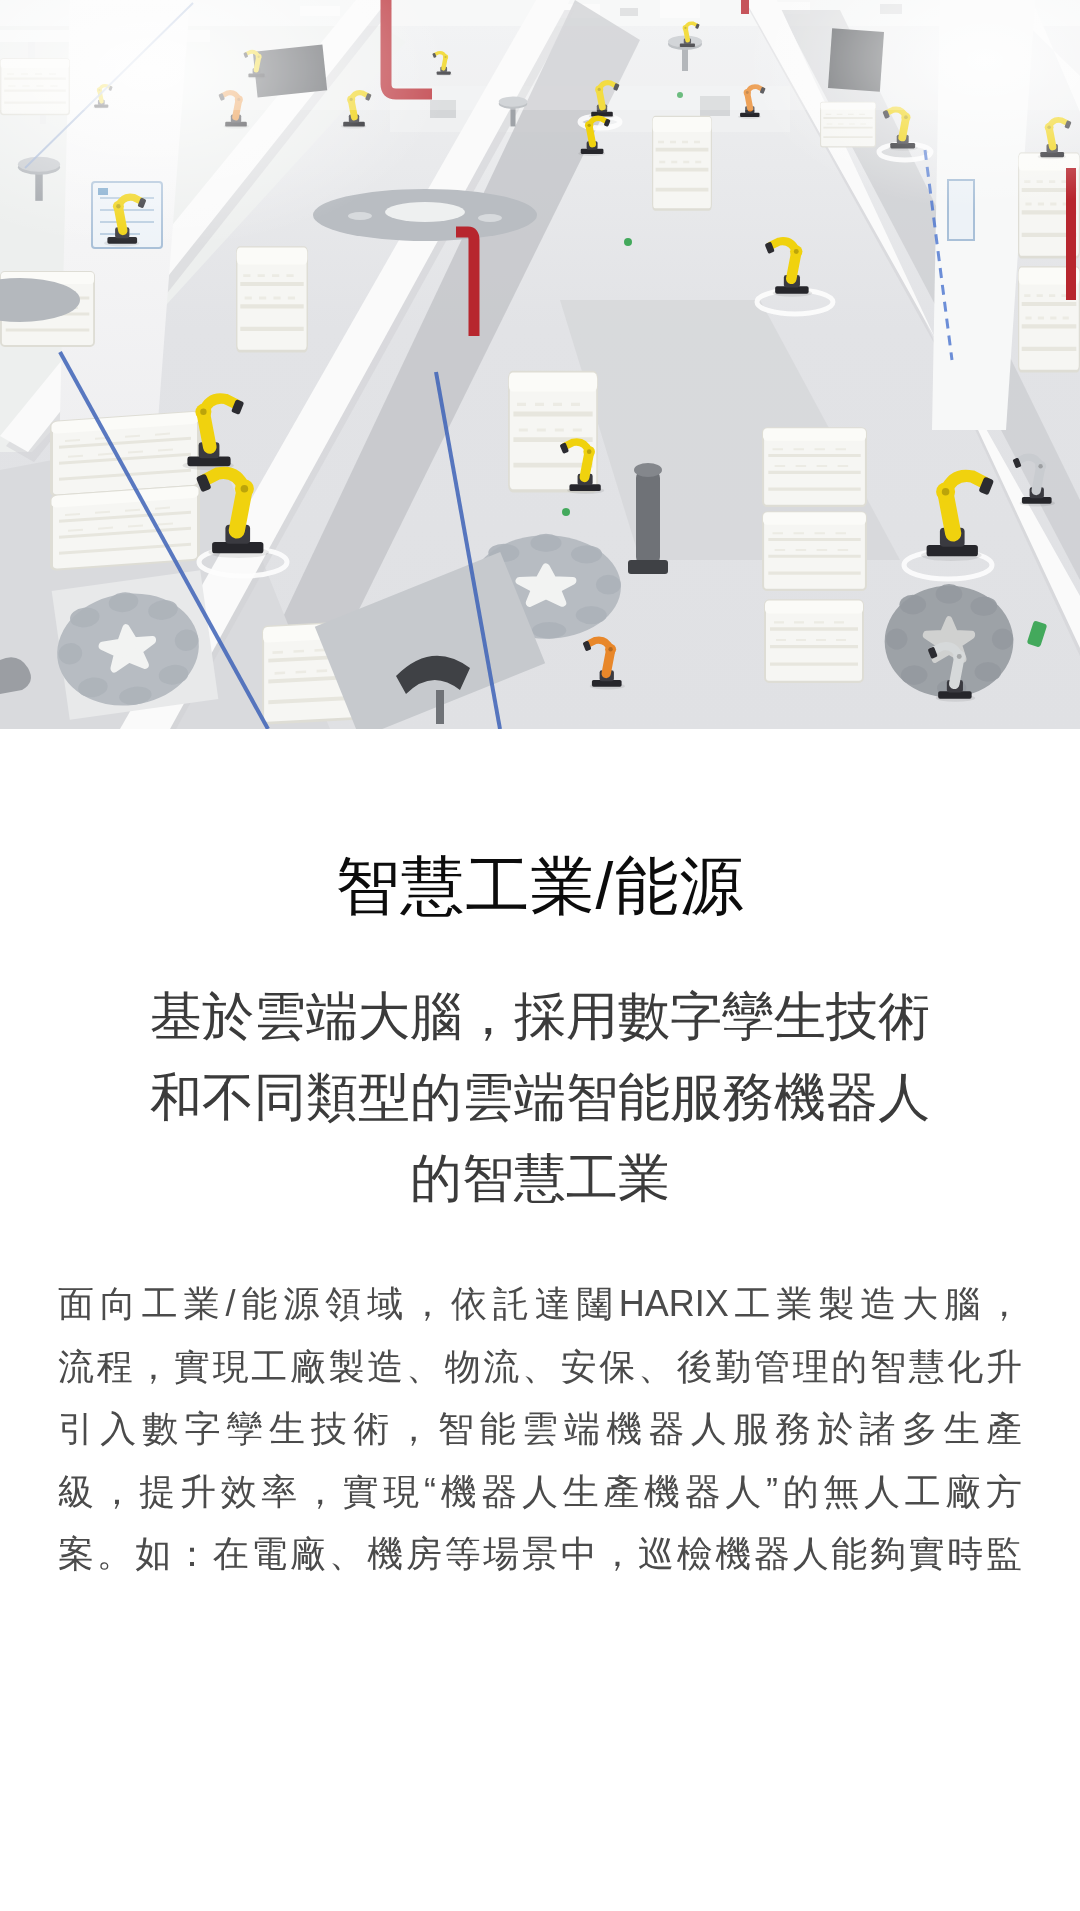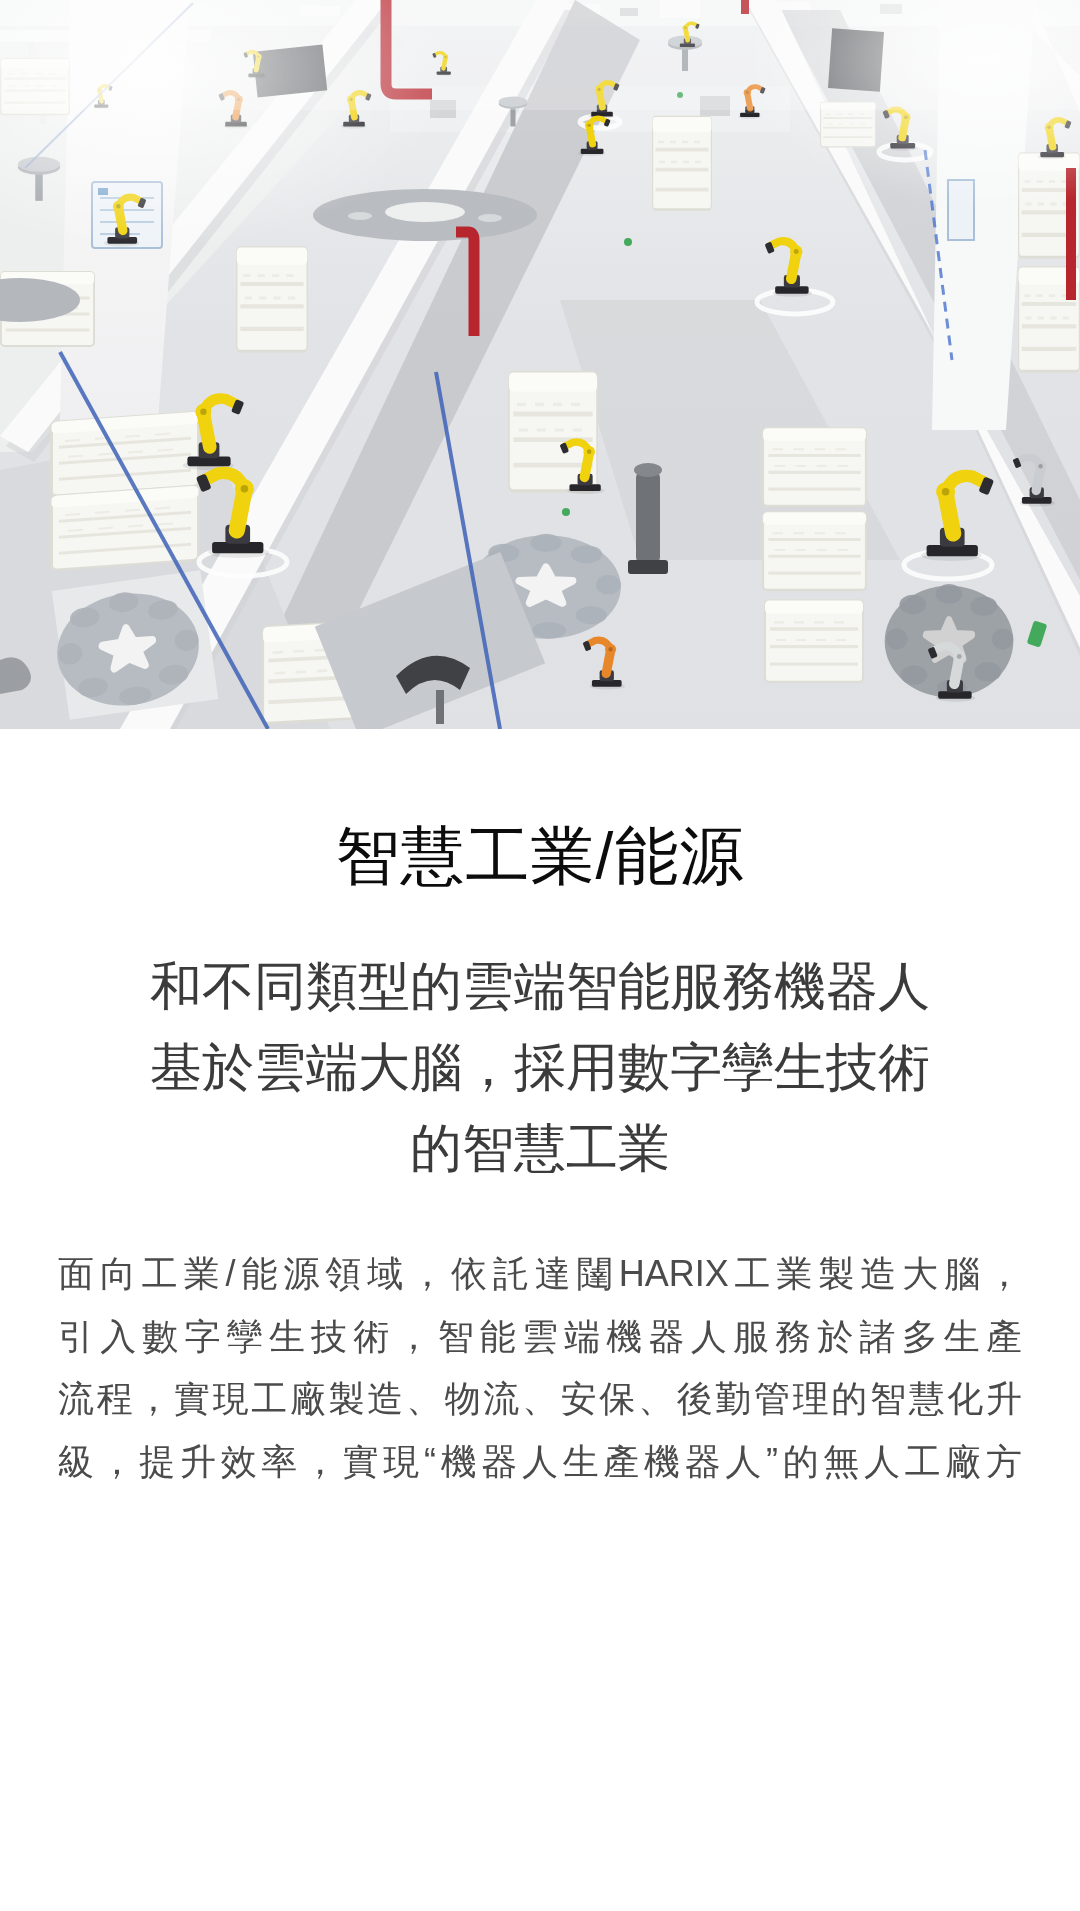--- a/index.html
+++ b/index.html
@@ -8,21 +8,21 @@
     --pipe_red:#b7262e; --line_blue:#3e63b8; --disc_gray:#b7bcc2;
     --crate_white:#f6f6f3; --dark_panel:#43464b;
     --title_color:#0c0c0c; --subtitle_color:#3b3b3b; --body_color:#4b4b4b;
   }
   *{box-sizing:border-box}
   html,body{margin:0;padding:0;background:#ffffff}
   .page{width:1080px;height:1911px;margin:0 auto;background:#fff;overflow:hidden;
         font-family:"Liberation Sans","DejaVu Sans",sans-serif}
   figure.hero{margin:0;width:1080px;height:729px;overflow:hidden;background:#e4e5e8}
   figure.hero svg{display:block;width:100%;height:100%}
-  .content{padding-top:86px}
+  .content{padding-top:116px}
   .content h1{margin:0;text-align:center;font-size:64px;line-height:83px;
               font-weight:500;letter-spacing:1px;color:var(--title_color)}
   .content h2{margin:48px 58px 0;text-align:center;font-size:52px;line-height:81px;
               font-weight:400;color:var(--subtitle_color)}
   .sub-line{display:block}
   .body-text{margin:54px 58px 0;font-size:36px;line-height:62.5px;color:var(--body_color)}
   .b-line{text-align:justify;text-align-last:justify}
   .b-line.last{text-align-last:center}
 </style>
 </head>
@@ -237,26 +237,27 @@
         <ellipse cx="985" cy="60" rx="240" ry="150" fill="url(#hazeL)"></ellipse>
         <rect x="0" y="0" width="1080" height="110" fill="#ffffff" opacity="0.22"></rect>
       </g>
     </svg>
   </figure>
 
   <section class="content">
     <h1>智慧工業/能源</h1>
 
     <h2>
+        <span class="sub-line">基於雲端大腦，採用數字孿生技術</span>
         <span class="sub-line">和不同類型的雲端智能服務機器人</span>
-        <span class="sub-line">基於雲端大腦，採用數字孿生技術</span>
         <span class="sub-line">的智慧工業</span>
       </h2>
 
     <div class="body-text">
       <div class="b-line">面向工業/能源領域，依託達闥HARIX工業製造大腦，</div>
+      <div class="b-line">流程，實現工廠製造、物流、安保、後勤管理的智慧化升</div>
       <div class="b-line">引入數字孿生技術，智能雲端機器人服務於諸多生產</div>
-      <div class="b-line">流程，實現工廠製造、物流、安保、後勤管理的智慧化升</div>
       <div class="b-line">級，提升效率，實現“機器人生產機器人”的無人工廠方</div>
+      <div class="b-line">案。如：在電廠、機房等場景中，巡檢機器人能夠實時監</div>
     </div>
   </section>
 
 </div>
 
 </body></html>

